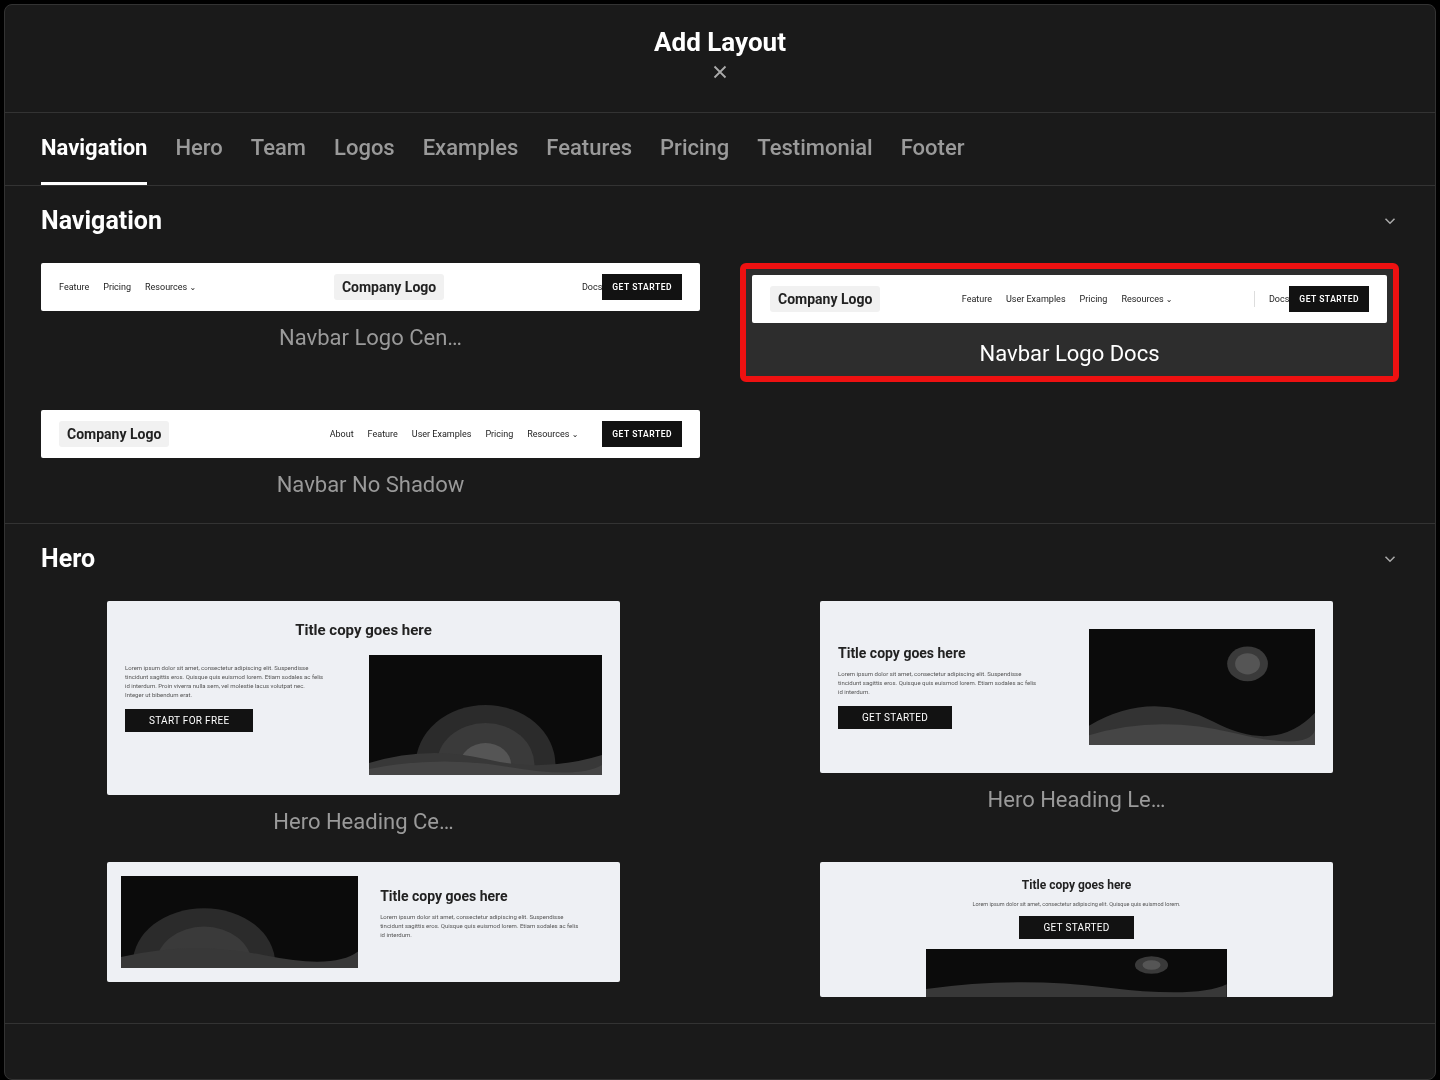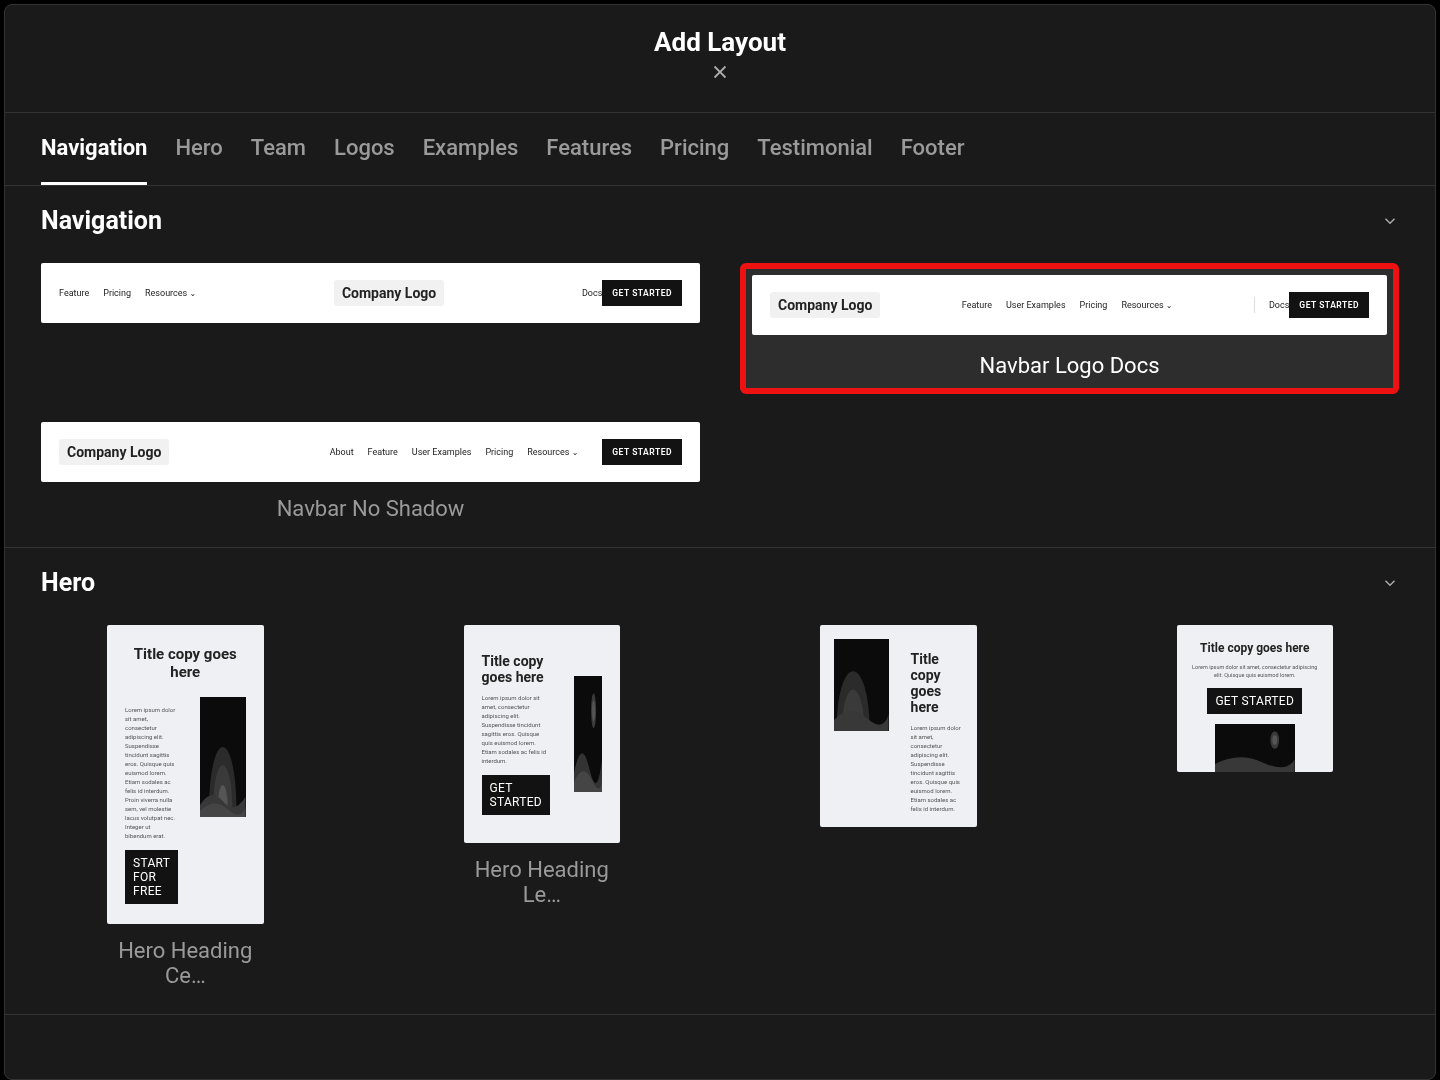--- a/index.html
+++ b/index.html
@@ -64,57 +64,57 @@
   margin-top: 28px;
 }
 .card { cursor: pointer; }
 .card.highlighted { border: 6px solid #e11; border-radius: 6px; background: #2d2d2d; padding-bottom: 10px; }
 .card-label { color: #9a9a9a; font-size: 22px; text-align: center; margin-top: 14px; }
 .card.highlighted .card-label { color: #fff; margin-top: 18px; }
 
 
 .thumb-nav {
   background: #fff;
-  height: 60px;
+  height: 48px;
   border-radius: 2px;
   display: flex;
   align-items: center;
   padding: 0 18px;
   font-size: 9px;
   color: #222;
 }
 .thumb-nav .logo { background: #f1f1f1; padding: 5px 8px; border-radius: 3px; font-weight: 700; font-size: 14px; }
 .thumb-nav .links { display: flex; gap: 14px; align-items: center; }
 .thumb-nav .sp { flex: 1; }
 .thumb-nav .btn { background: #121212; color: #fff; padding: 8px 10px; letter-spacing: 0.5px; font-size: 8.5px; font-weight: 600; }
 .thumb-nav .docs { }
 .thumb-nav .chev-sm { font-size: 8px; }
 .thumb-nav .divider { width: 1px; height: 16px; background: #ddd; margin: 0 14px 0 0; }
 
 .card.highlighted .thumb-nav { margin: 6px; }
 
 
 .hero-grid {
   display: grid;
-  grid-template-columns: 1fr 1fr 1fr 1fr;
+  grid-template-columns: 1fr 1fr;
   column-gap: 200px;
   row-gap: 28px;
   margin-top: 28px;
   padding: 0 66px;
 }
 .thumb-hero {
   background: #eef0f4;
   border-radius: 2px;
   padding: 20px 18px;
   font-size: 8px;
   color: #222;
 }
 .thumb-hero .title { font-weight: 700; font-size: 15px; }
 .thumb-hero .lorem { font-size: 6px; line-height: 1.5; color: #555; margin-top: 8px; max-width: 200px; }
-.thumb-hero .cta { display: inline-block; background: #121212; color: #fff; padding: 6px 8px; font-size: 12px; letter-spacing: 0.3px; margin-top: 10px; }
+.thumb-hero .cta { display: inline-block; background: #121212; color: #fff; padding: 6px 24px; font-size: 10px; letter-spacing: 0.3px; margin-top: 10px; }
 .thumb-hero .imgph { background: #0b0b0b; position: relative; overflow: hidden; }
 .thumb-hero .imgph svg { position: absolute; inset: 0; width: 100%; height: 100%; }
 
 .hero-a { display: flex; flex-direction: column; align-items: center; }
 .hero-a .title { text-align: center; margin-bottom: 16px; }
 .hero-a .row { display: flex; gap: 22px; width: 100%; align-items: flex-start; }
 .hero-a .left { flex: 1; }
 .hero-a .imgph { flex: 1.05; height: 120px; }
 
 .hero-b { display: flex; gap: 24px; align-items: center; padding: 28px 18px; }
@@ -178,20 +178,21 @@
               <span>Feature</span>
               <span>Pricing</span>
               <span><span>Resources</span> <span class="chev-sm">⌄</span></span>
             </div>
             <div class="sp"></div>
             <div class="logo">Company Logo</div>
             <div class="sp"></div>
             <span class="docs">Docs</span>
             <span class="btn">GET STARTED</span>
           </div>
+          <div class="card-label">Navbar Logo Cen…</div>
         </div>
 
         <div class="card highlighted">
           <div class="thumb-nav">
             <div class="logo">Company Logo</div>
             <div class="sp"></div>
             <div class="links">
               <span>Feature</span>
               <span>User Examples</span>
               <span>Pricing</span>

